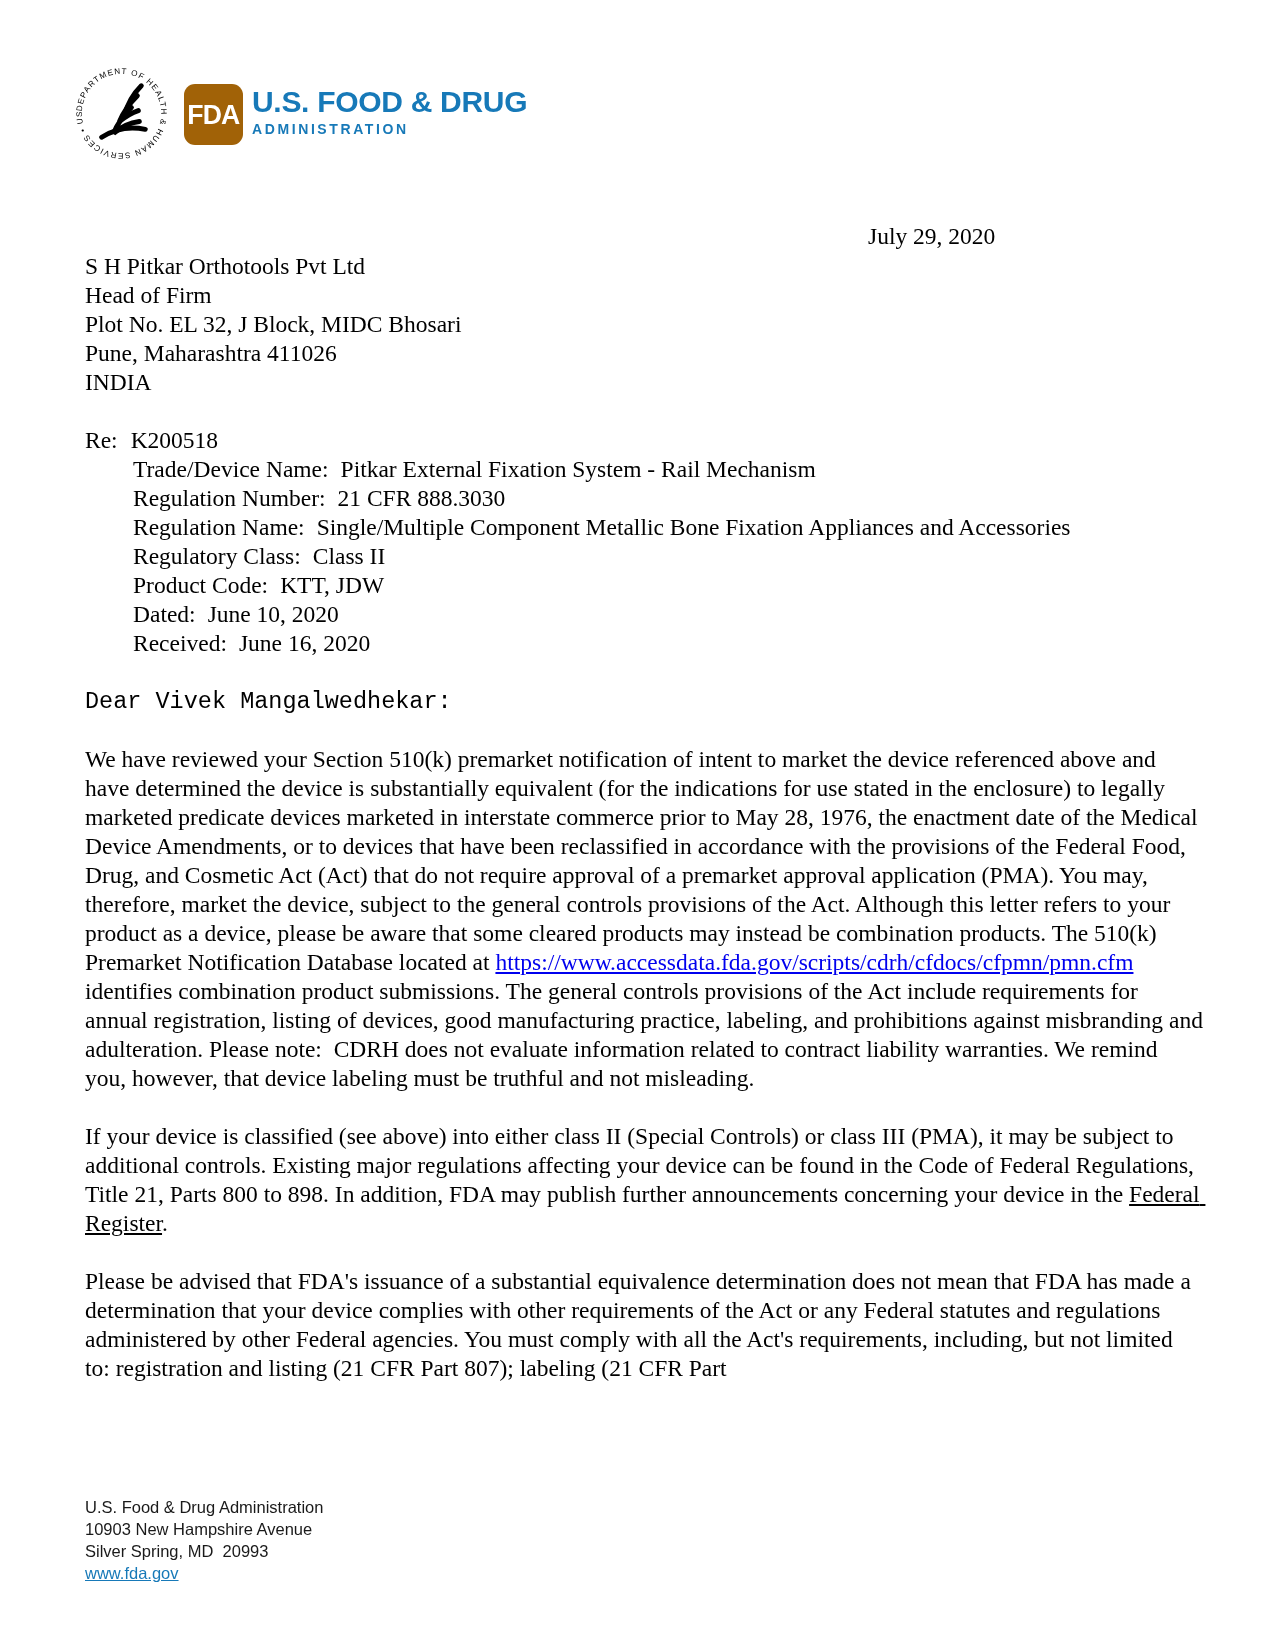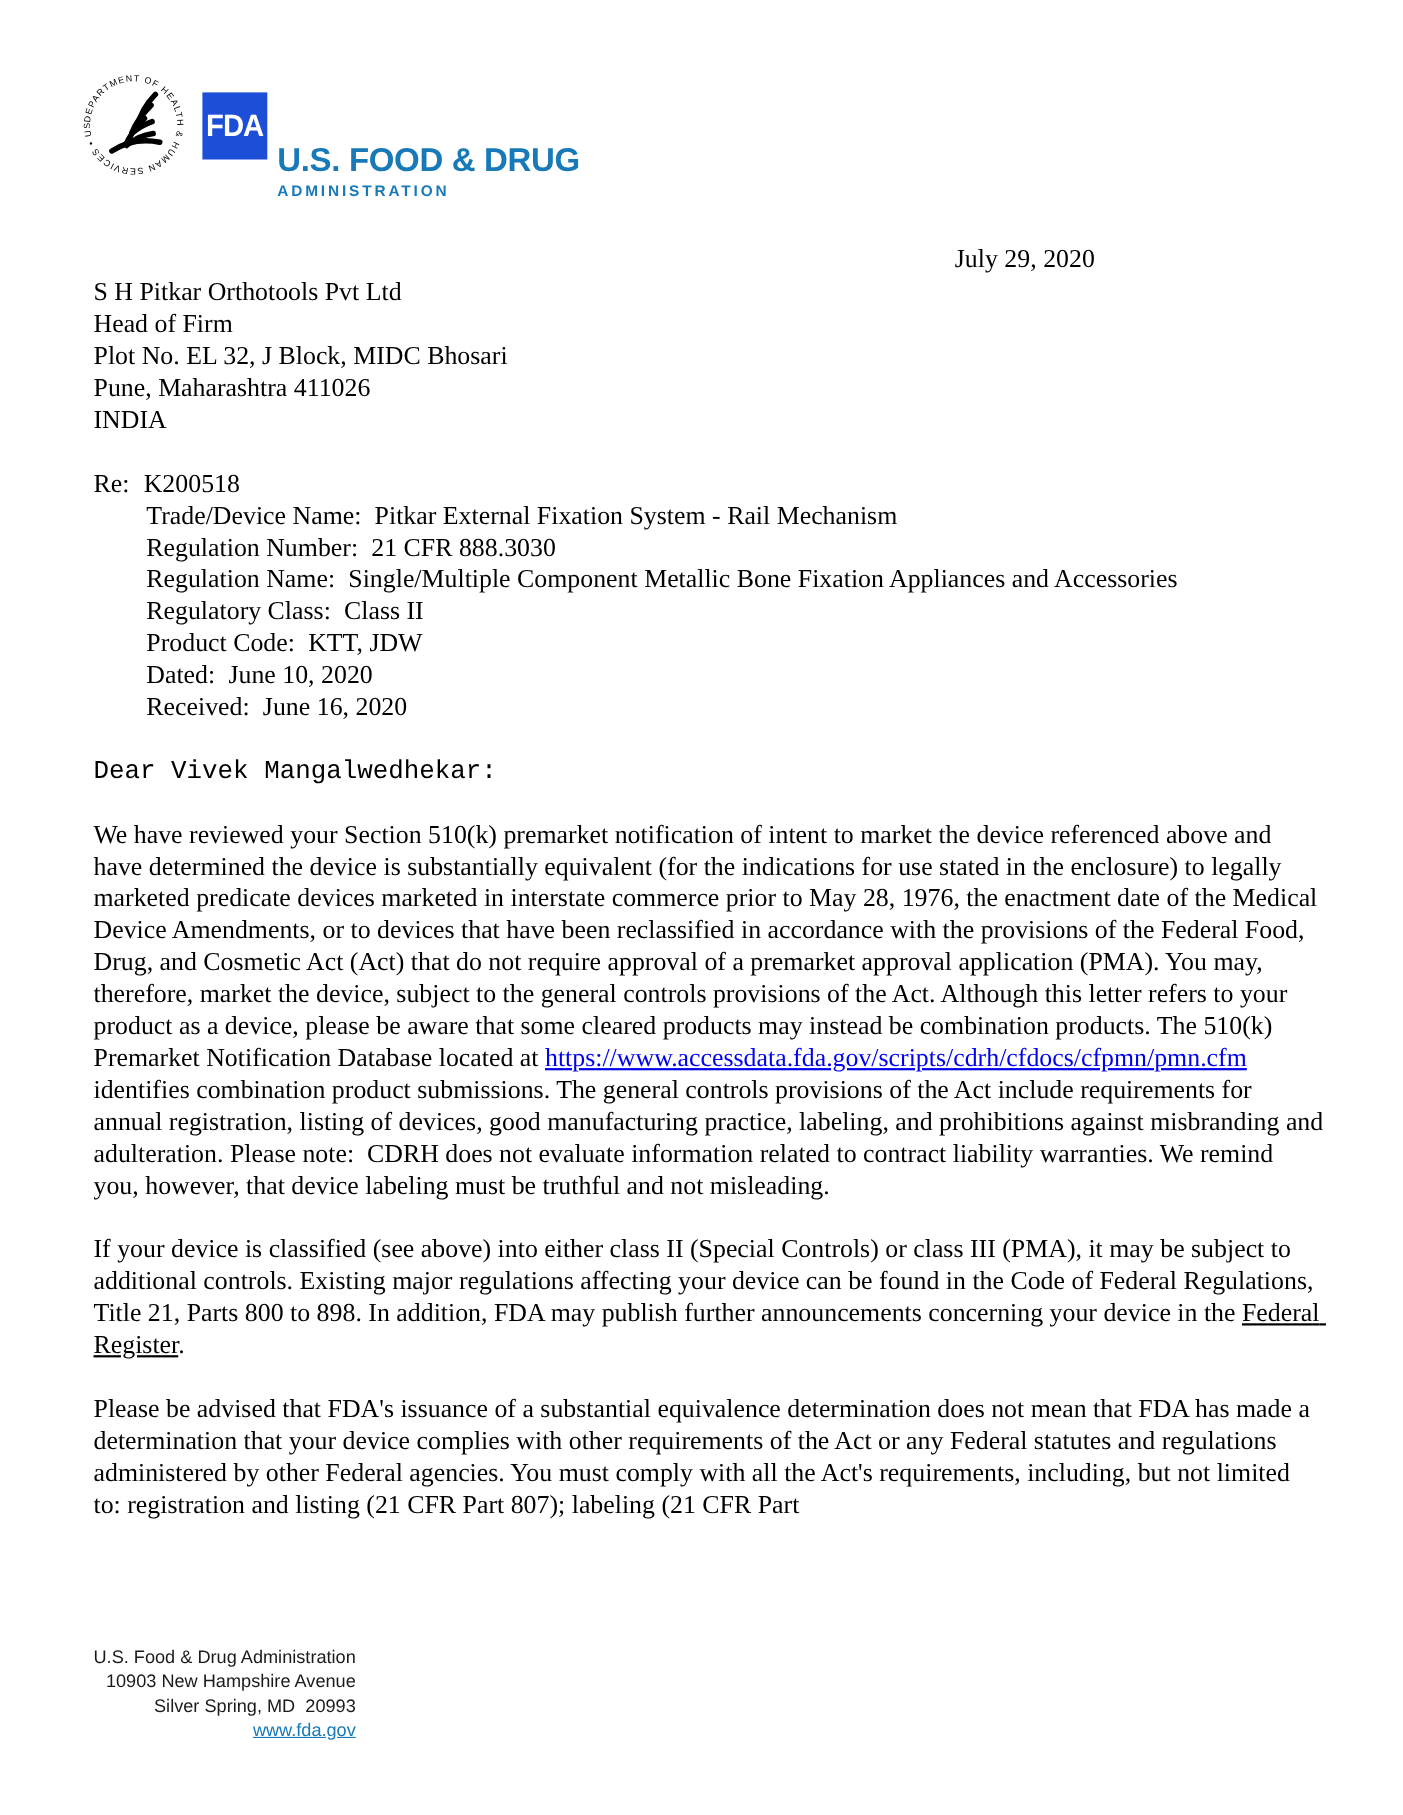--- a/index.html
+++ b/index.html
@@ -44,21 +44,21 @@
   .para{margin:29px 0 0 0;white-space:pre-wrap;}
   .para a{color:#0000EE;text-decoration:underline;}
   .u{text-decoration:underline;}
 
   
   .footer{
     position:absolute;left:85px;top:1496px;
     font-family:"Liberation Sans",sans-serif;
     font-size:16.5px;line-height:22px;color:#1a1a1a;
   }
-  .footer div{white-space:pre-wrap;text-align:right;}
+  .footer div{white-space:pre-wrap;}
   .footer a{text-decoration:underline;}
 </style>
 </head>
 <body>
 
 <div class="page">
 
   <svg class="hhs-seal" viewBox="0 0 100 100" xmlns="http://www.w3.org/2000/svg">
     <defs>
       <path id="sealCircle" d="M 50,50 m -40,0 a 40,40 0 1,1 80,0 a 40,40 0 1,1 -80,0"></path>
@@ -67,25 +67,25 @@
       <textPath href="#sealCircle" startOffset="2">DEPARTMENT OF HEALTH &amp; HUMAN SERVICES • USA •</textPath>
     </text>
     <g stroke="#000" fill="none" stroke-linecap="round">
       <path d="M70 22 C62 30 56 40 53 52" stroke-width="5"></path>
       <path d="M66 32 C58 40 52 48 48 58 C54 53 61 49 67 47" stroke-width="5"></path>
       <path d="M60 44 C52 52 46 60 42 70 C50 63 60 59 68 58" stroke-width="5"></path>
       <path d="M30 74 C44 65 60 63 74 66" stroke-width="5"></path>
     </g>
   </svg>
 
-  <div class="fda-box" id="fdaBox" style="background: #1d4ed8;">
+  <div class="fda-box" id="fdaBox" style="background: #a16207; border-radius: 11px;">
     <span>FDA</span>
   </div>
 
-  <div class="wordmark" id="wordmark" style="color: rgb(23, 121, 184); margin-top: 44px;">
+  <div class="wordmark" id="wordmark" style="color: rgb(23, 121, 184);">
     <div class="wordmark-line1">U.S. FOOD &amp; DRUG</div>
     <div class="wordmark-line2">ADMINISTRATION</div>
   </div>
 
   <div class="content">
 
     <div class="date-line">July 29, 2020</div>
 
     <div class="addr">
       <div>S H Pitkar Orthotools Pvt Ltd</div>

